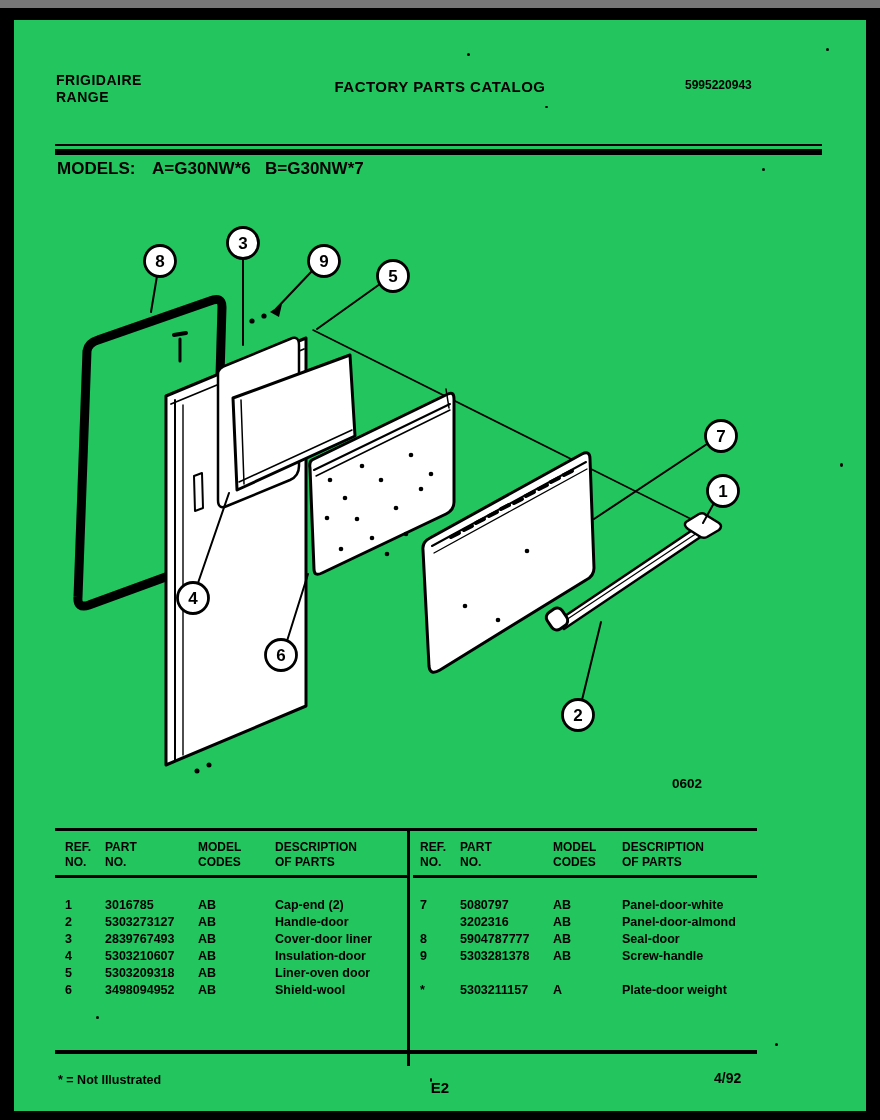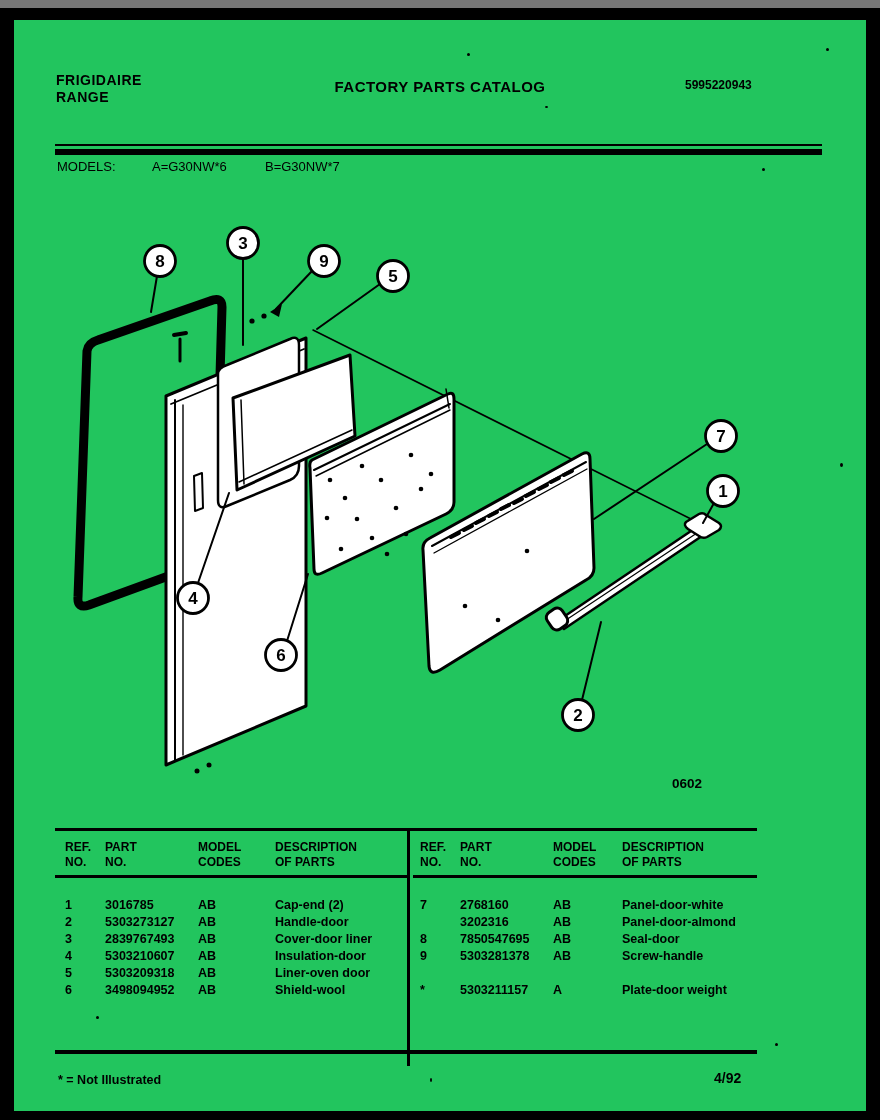--- a/index.html
+++ b/index.html
@@ -13,21 +13,21 @@
     border-top:12px solid #000;border-left:14px solid #000;
     border-right:14px solid #000;border-bottom:17px solid #000;
     pointer-events:none;z-index:30;
   }
   .abs{position:absolute;}
   .hdr-brand{left:56px;top:64px;font-size:14px;font-weight:bold;line-height:17px;letter-spacing:.5px;}
   .hdr-title{left:0;right:0;top:70px;text-align:center;font-size:15px;font-weight:bold;letter-spacing:.5px;}
   .hdr-pub{left:685px;top:70px;font-size:12px;font-weight:bold;}
   .rule-thin{left:55px;top:136px;width:767px;height:2px;background:#000;}
   .rule-thick{left:55px;top:141px;width:767px;height:6px;background:#000;}
-  .models{top:151px;font-size:13px;font-weight:normal;}
+  .models{top:151px;font-size:17px;font-weight:bold;}
   .models .lbl{position:absolute;left:57px;top:0;}
   .models .ma{position:absolute;left:152px;top:0;}
   .models .mb{position:absolute;left:265px;top:0;}
   svg.diagram{position:absolute;left:0;top:200px;width:880px;height:600px;}
   svg.diagram *{vector-effect:none;}
   .t-top{left:55px;top:820px;width:702px;height:3px;background:#000;}
   .t-hline-l{left:55px;top:867px;width:352px;height:3px;background:#000;}
   .t-hline-r{left:413px;top:867px;width:344px;height:3px;background:#000;}
   .t-bot{left:55px;top:1042px;width:702px;height:4px;background:#000;}
   .t-vdiv{left:407px;top:820px;width:3px;height:238px;background:#000;}
@@ -253,51 +253,52 @@
 
   <div>
     <div class="abs thead rt" style="left:0;width:880px;">
       <span class="cell c1"><span>REF.</span><br><span>NO.</span></span>
       <span class="cell c2"><span>PART</span><br><span>NO.</span></span>
       <span class="cell c3"><span>MODEL</span><br><span>CODES</span></span>
       <span class="cell c4"><span>DESCRIPTION</span><br><span>OF PARTS</span></span>
     </div>
     <div class="abs trow rt" style="left:0;width:880px;top:890px;">
       <span class="cell c1">7</span>
-        <span class="cell c2">2768160</span>
+        <span class="cell c2">5080797</span>
         <span class="cell c3">AB</span>
         <span class="cell c4">Panel-door-white</span>
     </div>
     <div class="abs trow rt" style="left:0;width:844px;top:907px;">
       <span class="cell c1"></span>
         <span class="cell c2">3202316</span>
         <span class="cell c3">AB</span>
         <span class="cell c4">Panel-door-almond</span>
     </div>
     <div class="abs trow rt" style="left:0;width:880px;top:924px;">
       <span class="cell c1">8</span>
-        <span class="cell c2">7850547695</span>
+        <span class="cell c2">5904787777</span>
         <span class="cell c3">AB</span>
         <span class="cell c4">Seal-door</span>
     </div>
     <div class="abs trow rt" style="left:0;width:880px;top:941px;">
       <span class="cell c1">9</span>
         <span class="cell c2">5303281378</span>
         <span class="cell c3">AB</span>
         <span class="cell c4">Screw-handle</span>
     </div>
     <div class="abs trow rt" style="left:0;width:880px;top:975px;">
       <span class="cell c1">*</span>
         <span class="cell c2">5303211157</span>
         <span class="cell c3">A</span>
         <span class="cell c4">Plate-door weight</span>
     </div>
   </div>
 
   <div class="abs foot-note">* = Not Illustrated</div>
+  <div class="abs foot-page">E2</div>
   <div class="abs foot-date">4/92</div>
 
   <div class="speck" style="left:467px;top:45px;width:3px;height:3px;"></div>
   <div class="speck" style="left:826px;top:40px;width:3px;height:3px;"></div>
   <div class="speck" style="left:545px;top:98px;width:3px;height:2px;"></div>
   <div class="speck" style="left:762px;top:160px;width:3px;height:3px;"></div>
   <div class="speck" style="left:840px;top:455px;width:3px;height:4px;"></div>
   <div class="speck" style="left:96px;top:1008px;width:3px;height:3px;"></div>
   <div class="speck" style="left:430px;top:1070px;width:2px;height:4px;"></div>
   <div class="speck" style="left:775px;top:1035px;width:3px;height:3px;"></div>

